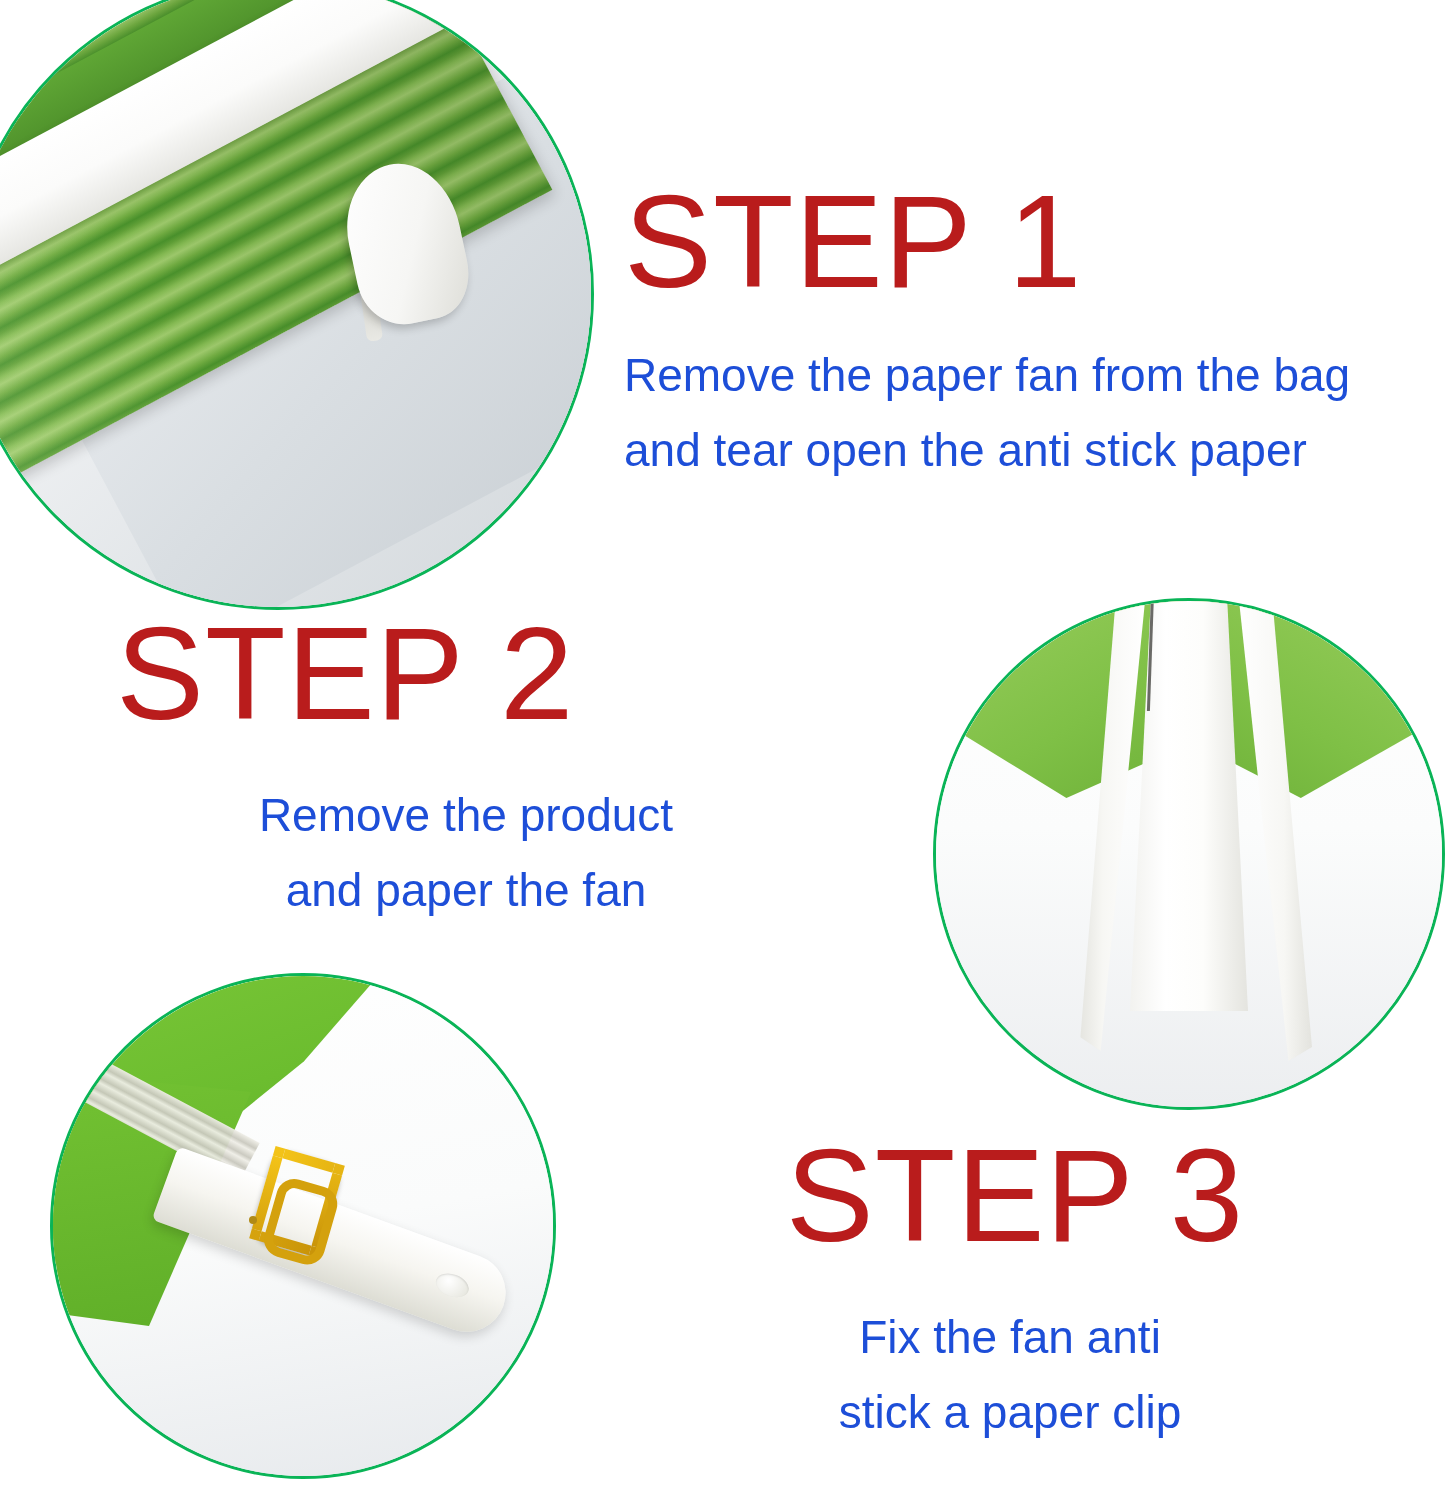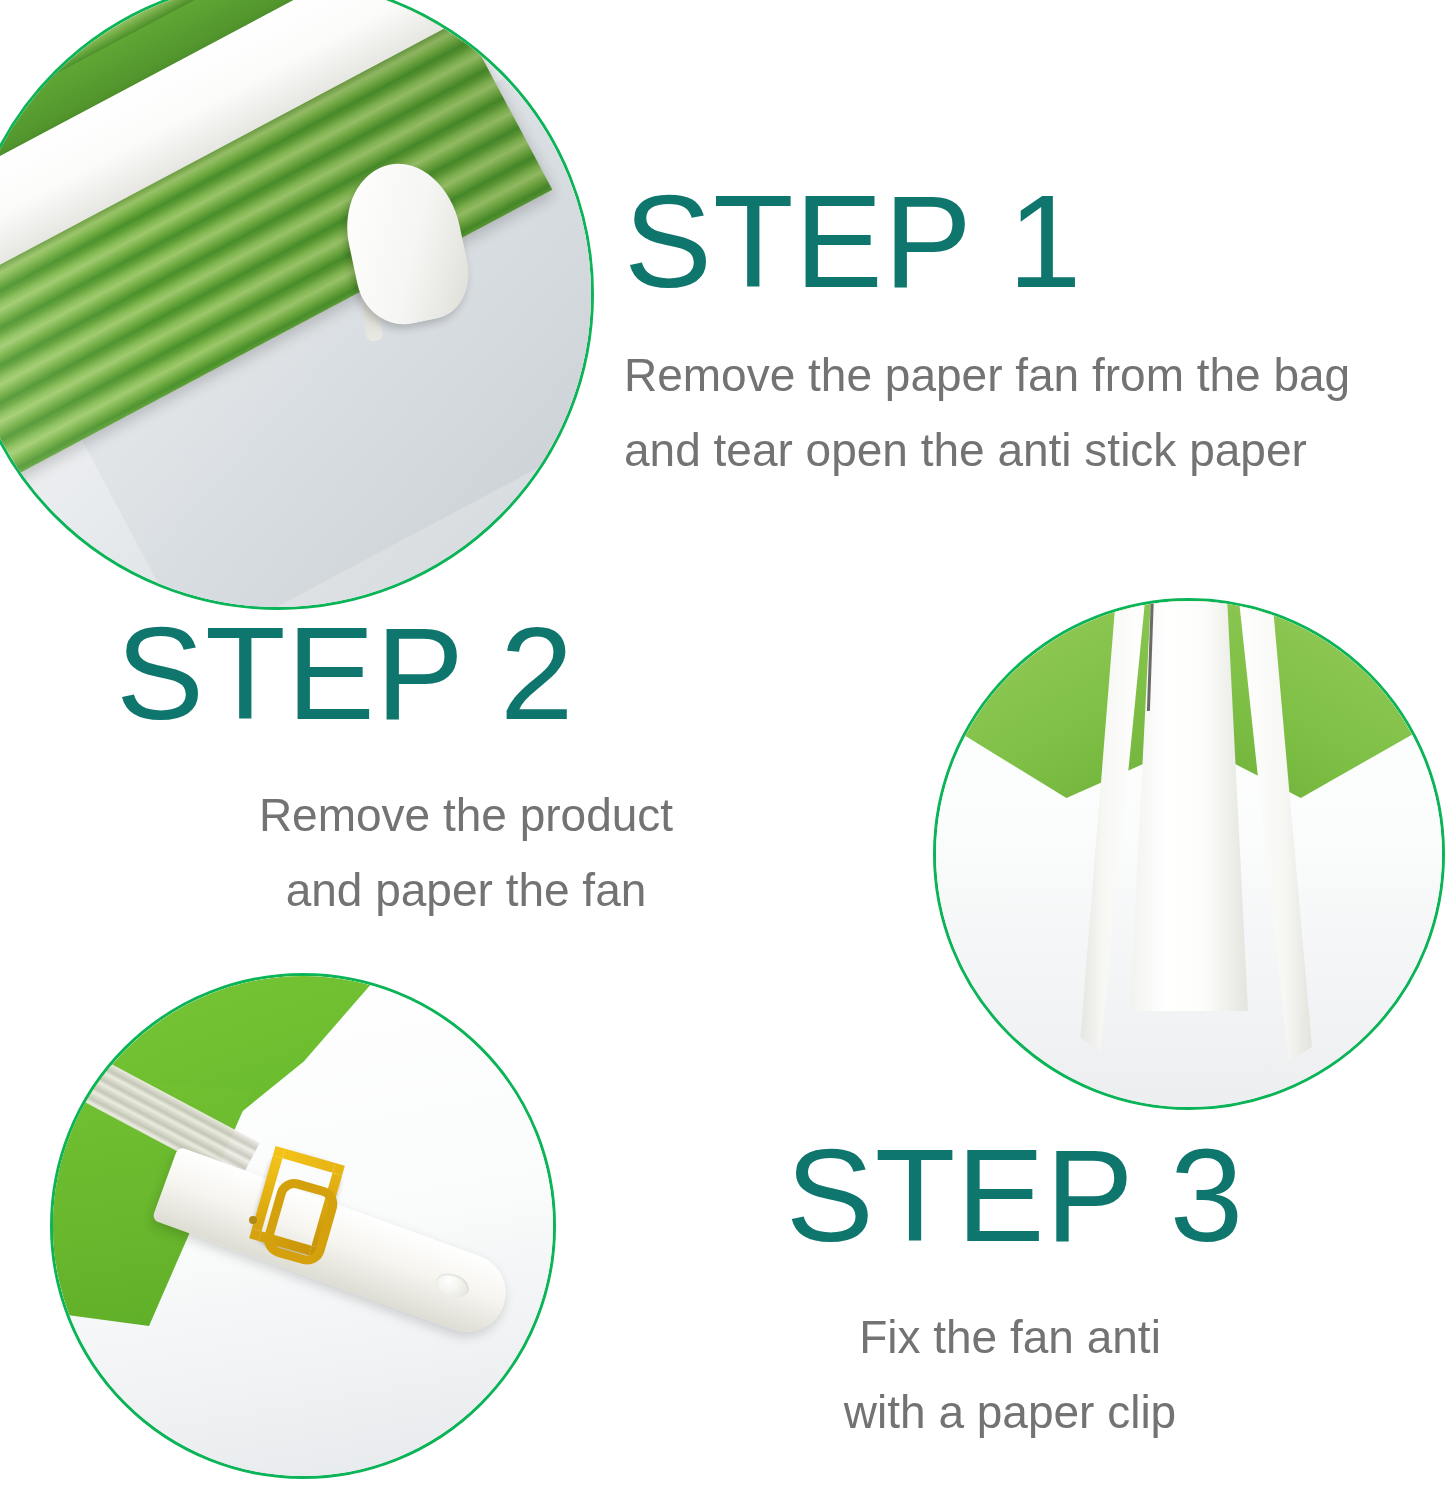--- a/index.html
+++ b/index.html
@@ -266,30 +266,30 @@
     position:absolute;
     left: 196px; top: 240px;
     width: 8px; height: 8px;
     border-radius: 50%;
     background: #b08a16;
   }
 
   
   .step-block { position: absolute; }
   .step-title {
-    color: #0f766e;
+    color: #b91c1c;
     font-size: 132px;
     line-height: 1;
     font-weight: 400;
     letter-spacing: 1px;
     white-space: nowrap;
     margin: 0;
   }
   .step-line {
-    color: #737373;
+    color: #1d4ed8;
     font-size: 46px;
     line-height: 1.02;
     font-weight: 400;
     white-space: nowrap;
     margin: 0;
   }
   .step-body { margin-top: 38px; }
   .step-body .step-line + .step-line { margin-top: 28px; }
 
   #text-step1 { left: 624px; top: 176px; text-align: left; }
@@ -360,17 +360,17 @@
         <div class="c3-clip-inner"></div>
       </div>
       <div class="c3-dot"></div>
     </div>
   </div>
 
   <div class="step-block" id="text-step3">
     <p class="step-title">STEP 3</p>
     <div class="step-body">
       <p class="step-line">Fix the fan anti</p>
-      <p class="step-line">with a paper clip</p>
+      <p class="step-line">stick a paper clip</p>
     </div>
   </div>
 
 </div>
 
 </body></html>

